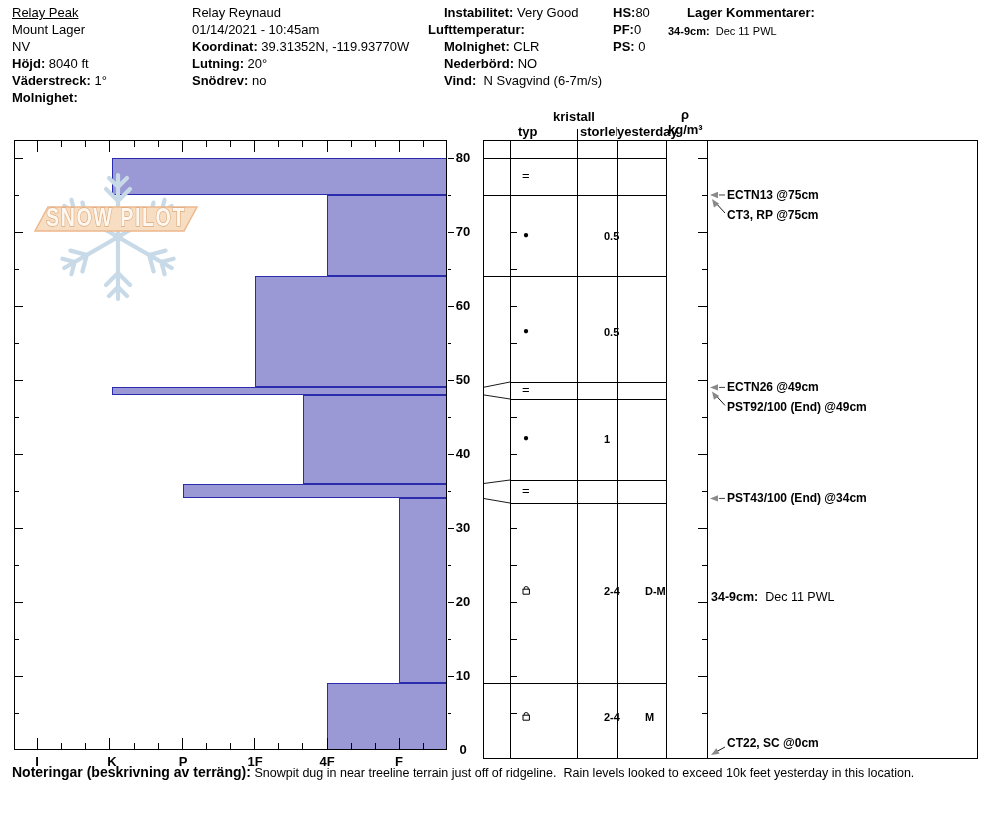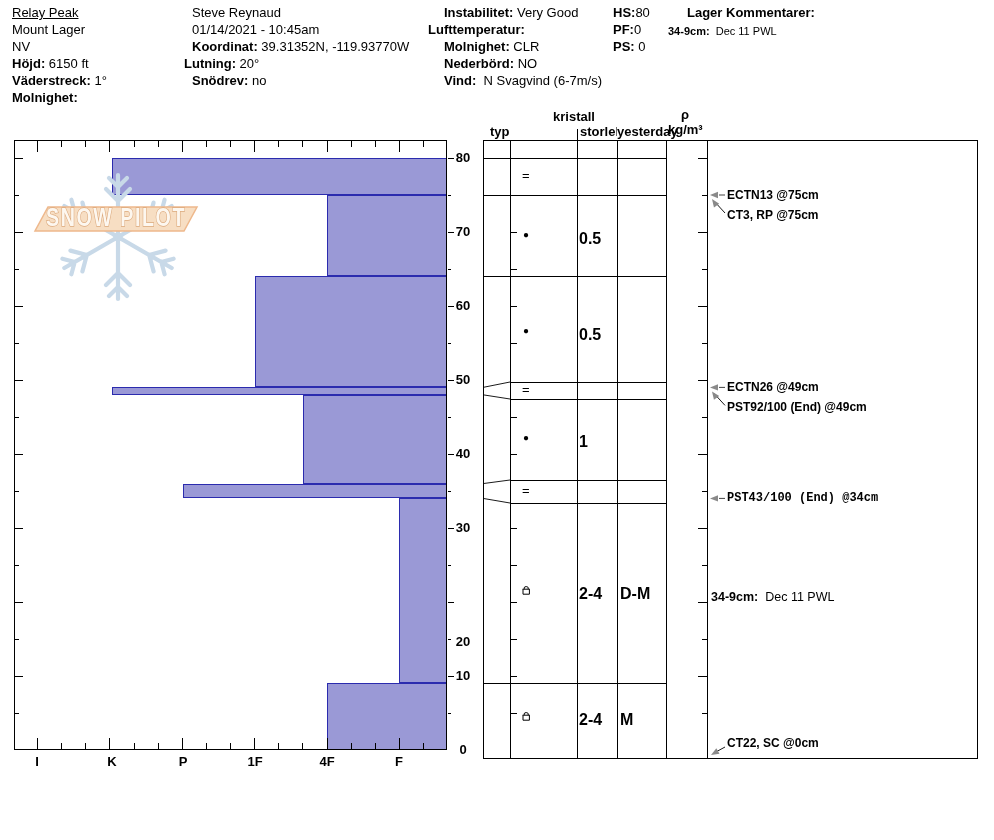--- a/index.html
+++ b/index.html
@@ -1,43 +1,43 @@
 <!DOCTYPE html>
 <html><head>
 <meta charset="utf-8">
 <style>
   html,body{margin:0;padding:0;background:#fff;}
   #canvas{position:relative;width:994px;height:840px;background:#fff;overflow:hidden;
           font-family:"Liberation Sans","DejaVu Sans",sans-serif;color:#000;font-size:13px;}
   .abs{position:absolute;white-space:nowrap;}
   .b{font-weight:bold;}
   .bar{position:absolute;box-sizing:border-box;}
-  .cell{position:absolute;font-weight:bold;font-size:16px;white-space:nowrap;}
+  .cell{position:absolute;font-weight:bold;font-size:11px;white-space:nowrap;padding-left:25px;}
   .ann{position:absolute;font-weight:bold;font-size:12px;white-space:nowrap;}
   .dlab{position:absolute;font-weight:bold;font-size:13px;transform:translate(-50%,-50%);}
   .xlab{position:absolute;font-weight:bold;font-size:13px;transform:translateX(-50%);}
   .thead{position:absolute;font-weight:bold;font-size:13px;white-space:nowrap;}
   svg{position:absolute;left:0;top:0;pointer-events:none;}
 </style>
 </head>
 <body>
 
 <div id="canvas">
 
   <div class="abs" style="left:12px;top:5px;text-decoration:underline;">Relay Peak</div>
   <div class="abs" style="left:12px;top:22px;">Mount Lager</div>
   <div class="abs" style="left:12px;top:39px;">NV</div>
-  <div class="abs" style="left:12px;top:56px;"><span class="b">Höjd:</span> <span>6150 ft</span></div>
+  <div class="abs" style="left:12px;top:56px;"><span class="b">Höjd:</span> <span>8040 ft</span></div>
   <div class="abs" style="left:12px;top:73px;"><span class="b">Väderstreck:</span> <span>1°</span></div>
   <div class="abs b" style="left:12px;top:90px;">Molnighet:</div>
 
-  <div class="abs" style="left:192px;top:5px;">Steve Reynaud</div>
+  <div class="abs" style="left:192px;top:5px;">Relay Reynaud</div>
   <div class="abs" style="left:192px;top:22px;">01/14/2021 - 10:45am</div>
   <div class="abs" style="left:192px;top:39px;"><span class="b">Koordinat:</span> <span>39.31352N, -119.93770W</span></div>
-  <div class="abs" style="left:184px;top:56px;"><span class="b">Lutning:</span> <span>20°</span></div>
+  <div class="abs" style="left:192px;top:56px;"><span class="b">Lutning:</span> <span>20°</span></div>
   <div class="abs" style="left:192px;top:73px;"><span class="b">Snödrev:</span> <span>no</span></div>
 
   <div class="abs" style="left:444px;top:5px;"><span class="b">Instabilitet:</span> <span>Very Good</span></div>
   <div class="abs" style="left:428px;top:22px;"><span class="b">Lufttemperatur:</span> <span></span></div>
   <div class="abs" style="left:444px;top:39px;"><span class="b">Molnighet:</span> <span>CLR</span></div>
   <div class="abs" style="left:444px;top:56px;"><span class="b">Nederbörd:</span> <span>NO</span></div>
   <div class="abs" style="left:444px;top:73px;"><span class="b">Vind:</span>&nbsp; <span>N Svagvind (6-7m/s)</span></div>
 
   <div class="abs" style="left:613px;top:5px;"><span class="b">HS:</span><span>80</span></div>
   <div class="abs" style="left:613px;top:22px;"><span class="b">PF:</span><span>0</span></div>
@@ -84,21 +84,21 @@
         <line x1="719" y1="498.4" x2="725" y2="498.4" stroke="#444" stroke-width="1"></line>
         <polygon points="710,498.4 718,495.2 718,501.59999999999997" fill="#8a8a8a"></polygon>
         <line x1="725" y1="747" x2="714" y2="753" stroke="#000" stroke-width="0.9"></line>
         <polygon points="711,755 716.3282032302754,748.2287187078898 719.5282032302755,753.7712812921102" fill="#8a8a8a"></polygon>
       </g>
   </svg>
 
   <div class="abs" id="plotframe" style="left:14px;top:140px;width:433px;height:610px;border:1px solid #000;box-sizing:border-box;"></div>
 
   <div class="thead" style="left:553px;top:109px;">kristall</div>
-  <div class="thead" style="left:490px;top:124px;">typ</div>
+  <div class="thead" style="left:518px;top:124px;">typ</div>
   <div class="thead" style="left:580px;top:124px;">storlek</div>
   <div class="thead" style="left:617px;top:124px;background:#fff;">yesterday</div>
   <div class="thead" style="left:681px;top:107px;">ρ</div>
   <div class="thead" style="left:668px;top:122px;">kg/m³</div>
 
   <div id="gen">
       <div style="position: absolute; left: 37px; top: 141px; width: 1px; height: 11px; background: rgb(0, 0, 0);"></div>
       <div style="position: absolute; left: 37px; top: 738px; width: 1px; height: 11px; background: rgb(0, 0, 0);"></div>
       <div style="position: absolute; left: 61.13px; top: 141px; width: 1px; height: 6px; background: rgb(0, 0, 0);"></div>
       <div style="position: absolute; left: 61.13px; top: 743px; width: 1px; height: 6px; background: rgb(0, 0, 0);"></div>
@@ -163,21 +163,21 @@
       <div style="position: absolute; left: 15px; top: 195px; width: 4px; height: 1px; background: rgb(0, 0, 0);"></div>
       <div style="position: absolute; left: 448px; top: 195px; width: 3px; height: 1px; background: rgb(0, 0, 0);"></div>
       <div style="position: absolute; left: 15px; top: 158px; width: 8px; height: 1px; background: rgb(0, 0, 0);"></div>
       <div style="position: absolute; left: 448px; top: 158px; width: 6px; height: 1px; background: rgb(0, 0, 0);"></div>
       <div class="dlab" style="position: absolute; left: 463px; top: 157px;">80</div>
       <div class="dlab" style="position: absolute; left: 463px; top: 231px;">70</div>
       <div class="dlab" style="position: absolute; left: 463px; top: 305px;">60</div>
       <div class="dlab" style="position: absolute; left: 463px; top: 379px;">50</div>
       <div class="dlab" style="position: absolute; left: 463px; top: 453px;">40</div>
       <div class="dlab" style="position: absolute; left: 463px; top: 527px;">30</div>
-      <div class="dlab" style="position: absolute; left: 463px; top: 601px; margin-top: 40px;">20</div>
+      <div class="dlab" style="position: absolute; left: 463px; top: 601px;">20</div>
       <div class="dlab" style="position: absolute; left: 463px; top: 675px;">10</div>
       <div class="dlab" style="position: absolute; left: 463px; top: 749px;">0</div>
       <div class="xlab" style="position: absolute; left: 37px; top: 754px;">I</div>
       <div class="xlab" style="position: absolute; left: 112px; top: 754px;">K</div>
       <div class="xlab" style="position: absolute; left: 183px; top: 754px;">P</div>
       <div class="xlab" style="position: absolute; left: 255px; top: 754px;">1F</div>
       <div class="xlab" style="position: absolute; left: 327px; top: 754px;">4F</div>
       <div class="xlab" style="position: absolute; left: 399px; top: 754px;">F</div>
       <div style="position: absolute; left: 483px; top: 140px; width: 1px; height: 618px; background: rgb(0, 0, 0);"></div>
       <div style="position: absolute; left: 510px; top: 140px; width: 1px; height: 618px; background: rgb(0, 0, 0);"></div>
@@ -245,18 +245,22 @@
         <svg width="11" height="11">
           <path d="M1.6 4.2 H8.8 M2 4.2 V9.2 H8.4 V4.2 M3.2 4.2 V2.9 Q3.2 1.6 5.2 1.6 Q7.2 1.6 7.2 2.9 V4.2" fill="none" stroke="#000" stroke-width="1"></path>
         </svg>
       </div>
       <div class="cell" style="position: absolute; left: 579px; top: 710.7px;">2-4</div>
       <div class="cell" style="position: absolute; left: 620px; top: 710.7px;">M</div>
       <div class="ann" style="position: absolute; left: 727px; top: 188px;">ECTN13 @75cm</div>
       <div class="ann" style="position: absolute; left: 727px; top: 208px;">CT3, RP @75cm</div>
       <div class="ann" style="position: absolute; left: 727px; top: 380.4px;">ECTN26 @49cm</div>
       <div class="ann" style="position: absolute; left: 727px; top: 400.4px;">PST92/100 (End) @49cm</div>
-      <div class="ann" style="position: absolute; left: 727px; top: 491.4px; font-family: Liberation Mono, monospace;">PST43/100 (End) @34cm</div>
+      <div class="ann" style="position: absolute; left: 727px; top: 491.4px;">PST43/100 (End) @34cm</div>
       <div class="ann" style="position: absolute; left: 727px; top: 736px;">CT22, SC @0cm</div>
       <div style="position: absolute; left: 711px; top: 590.3px; font-size: 12.5px;"><span class="b">34-9cm:</span><span>&nbsp; Dec 11 PWL</span></div>
     </div>
 
+  <div class="abs" style="left:12px;top:764px;max-width:975px;white-space:normal;">
+    <span class="b" style="font-size:14px;">Noteringar (beskrivning av terräng):</span>
+    <span style="font-size:12.5px;white-space:pre-wrap;">Snowpit dug in near treeline terrain just off of ridgeline.  Rain levels looked to exceed 10k feet yesterday in this location.</span>
+  </div>
 </div>
 
 </body></html>

